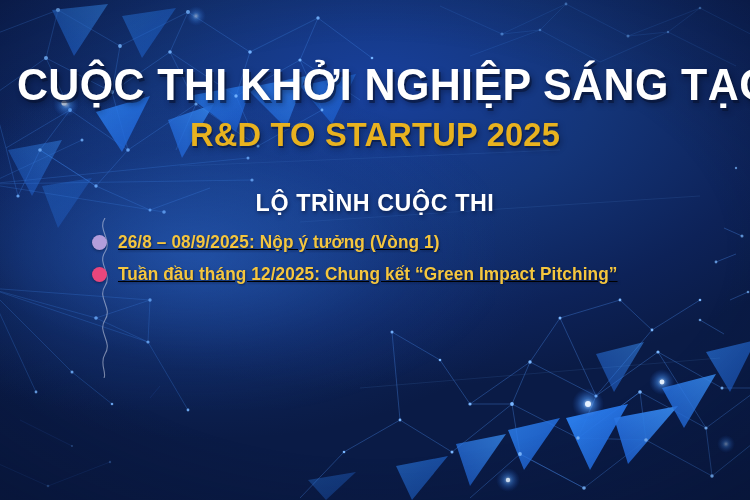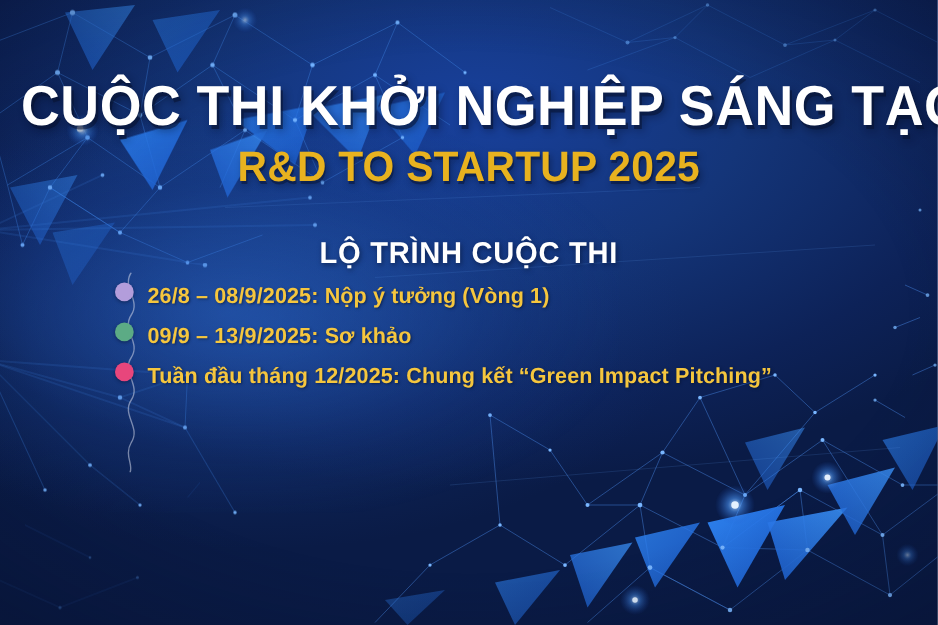--- a/index.html
+++ b/index.html
@@ -119,21 +119,23 @@
     left: 3px;
     top: -8px;
     width: 22px;
     height: 160px;
     pointer-events: none;
   }
 
   .item {
     position: relative;
     display: flex;
+    align-items: center;
     height: 32px;
+    text-decoration: underline;
   }
   .dot {
     flex: 0 0 auto;
     width: 15px;
     height: 15px;
     border-radius: 50%;
     margin-right: 11px;
     position: relative;
     z-index: 2;
     box-shadow: 0 1px 3px rgba(4,12,36,0.45);
@@ -378,24 +380,20 @@
 
       <svg class="road-line" viewBox="0 0 22 160" preserveAspectRatio="none" aria-hidden="true">
         <path d="M10 0 C2 12, 18 22, 10 34 C2 46, 18 56, 10 68 C2 80, 18 90, 10 102 C2 114, 18 124, 10 136 C4 146, 12 154, 9 160" fill="none" stroke="#cfd6e8" stroke-opacity="0.55" stroke-width="1.1"></path>
       </svg>
 
       <div class="item">
         <span class="dot" style="background:#b39ddb"></span>
         <span class="item-text">26/8 – 08/9/2025: Nộp ý tưởng (Vòng 1)</span>
       </div>
 
-      <div class="item">
-        <span class="dot" style="background:#5cab85"></span>
-        <span class="item-text">09/9 – 13/9/2025: Sơ khảo</span>
-      </div>
 
 
 
       <div class="item">
         <span class="dot" style="background:#e8467c"></span>
         <span class="item-text">Tuần đầu tháng 12/2025: Chung kết “Green Impact Pitching”</span>
       </div>
 
     </div>
   </div>

